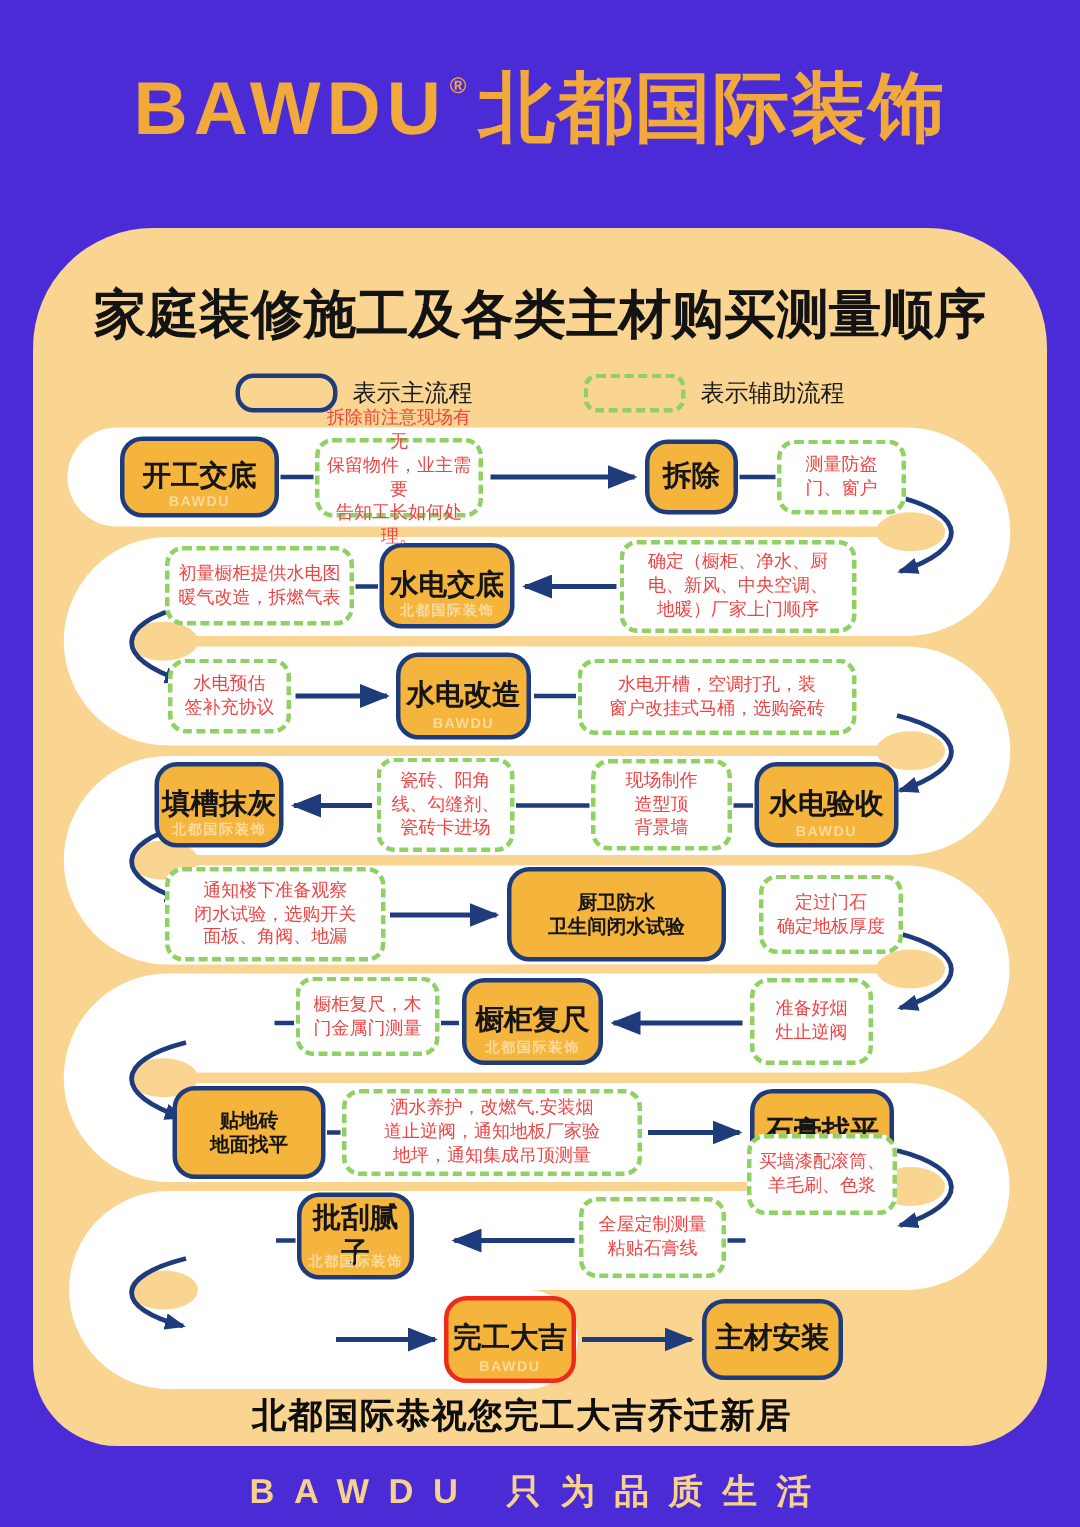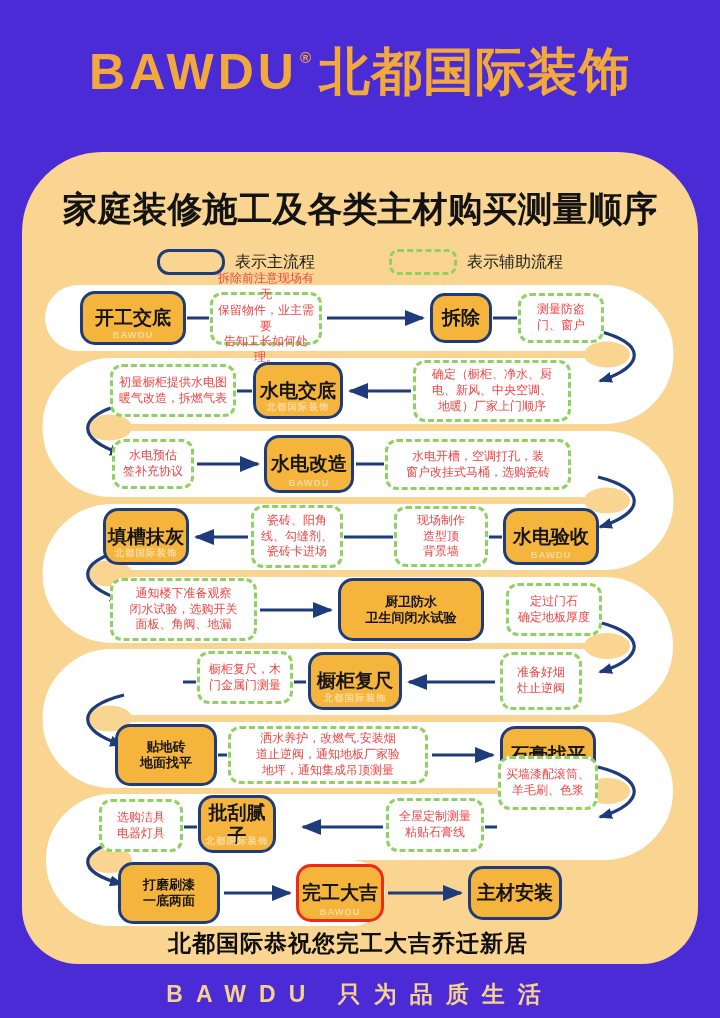--- a/index.html
+++ b/index.html
@@ -160,24 +160,20 @@
     <span class="mt">石膏找平</span>
     <span class="wm">BAWDU</span>
   </div>
   <div class="m two" style="left:115px;top:724px;width:102px;height:62px">
     <span class="mt">贴地砖
 地面找平</span>
   </div>
   <div class="m" style="left:198px;top:795px;width:78px;height:58px">
     <span class="mt">批刮腻子</span>
     <span class="wm">北都国际装饰</span>
-  </div>
-  <div class="m two" style="left:118px;top:862px;width:102px;height:62px">
-    <span class="mt">打磨刷漆
-一底两面</span>
   </div>
   <div class="m done" style="left:296px;top:864px;width:88px;height:58px">
     <span class="mt">完工大吉</span>
     <span class="wm">BAWDU</span>
   </div>
   <div class="m" style="left:468px;top:866px;width:94px;height:54px">
     <span class="mt">主材安装</span>
   </div>
 
   <div class="a" style="left:210px;top:292px;width:112px;height:53px">拆除前注意现场有无
@@ -205,22 +201,20 @@
 面板、角阀、地漏</div>
   <div class="a" style="left:506px;top:583px;width:96px;height:53px">定过门石
 确定地板厚度</div>
   <div class="a" style="left:197px;top:651px;width:96px;height:53px">橱柜复尺，木
 门金属门测量</div>
   <div class="a" style="left:500px;top:652px;width:82px;height:58px">准备好烟
 灶止逆阀</div>
   <div class="a" style="left:228px;top:726px;width:200px;height:58px">洒水养护，改燃气.安装烟
 道止逆阀，通知地板厂家验
 地坪，通知集成吊顶测量</div>
-  <div class="a" style="left:99px;top:799px;width:84px;height:53px">选购洁具
-电器灯具</div>
   <div class="a" style="left:386px;top:798px;width:98px;height:54px">全屋定制测量
 粘贴石膏线</div>
   <div class="a" style="left:498px;top:756px;width:100px;height:54px">买墙漆配滚筒、
 羊毛刷、色浆</div>
 
   <div class="congrats">北都国际恭祝您完工大吉乔迁新居</div>
   <div class="bottombar">
     <span>BAWDU</span>
     <span>只为品质生活</span>
   </div>

